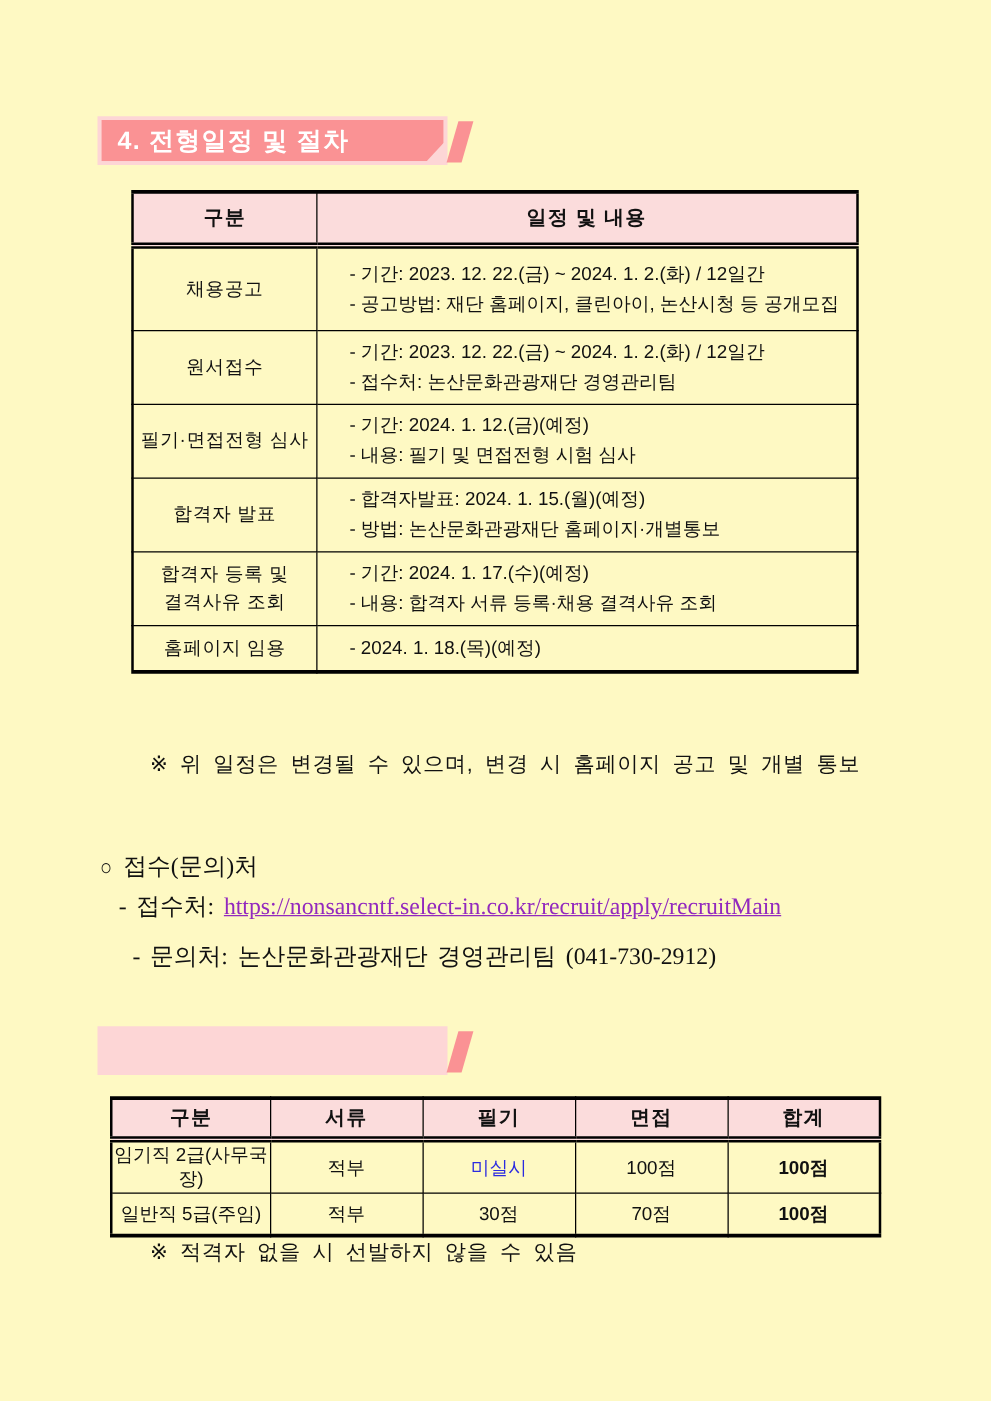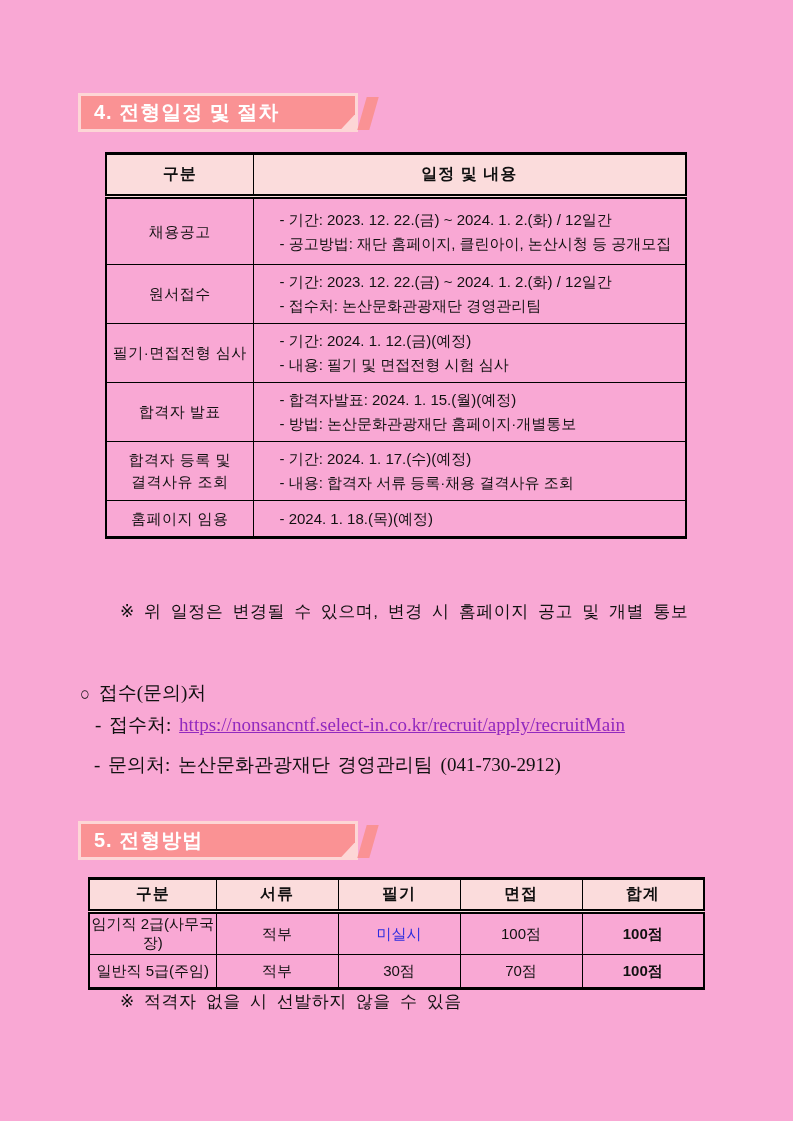--- a/index.html
+++ b/index.html
@@ -1,20 +1,20 @@
 <!DOCTYPE html>
 <html><head>
 <meta charset="utf-8">
 <style>
   html, body { margin: 0; padding: 0; background: #ffffff; }
   .page {
     position: relative;
     width: 793px;
     height: 1121px;
-    background: #f9a8d4;
+    background: #fef9c3;
     font-family: "Liberation Sans", "DejaVu Sans", sans-serif;
     color: #111111;
     overflow: hidden;
   }
 
   
   .sec-hdr {
     position: absolute;
     width: 280px;
     height: 39px;
@@ -193,26 +193,23 @@
   </table>
 
   <div class="note" style="top:600px; left:120px;">※ 위 일정은 변경될 수 있으며, 변경 시 홈페이지 공고 및 개별 통보</div>
 
   <div class="bullet" style="top:680px; left:80px;">
     <span class="bullet-marker">○</span><span>접수(문의)처</span>
   </div>
   <div class="sub" style="top:712px; left:95px;">
     <span>- 접수처: </span><a class="link">https://nonsancntf.select-in.co.kr/recruit/apply/recruitMain</a>
   </div>
-  <div class="sub" style="top:752px; left:94px;">- 문의처: 논산문화관광재단 경영관리팀 (041-730-2912)</div>
+  <div class="sub" style="top:752px; left:106px;">- 문의처: 논산문화관광재단 경영관리팀 (041-730-2912)</div>
 
   <div class="sec-hdr" style="top:821px; left:78px;">
-    <div class="sec-hdr-inner">
-      <span>5. 전형방법</span>
-    </div>
     <div class="sec-hdr-tail"></div>
   </div>
 
   <table class="t2" style="top:877px; left:88px; width:615px;">
     <colgroup>
       <col style="width:127px">
         <col style="width:122px">
         <col style="width:122px">
         <col style="width:122px">
         <col style="width:122px">

